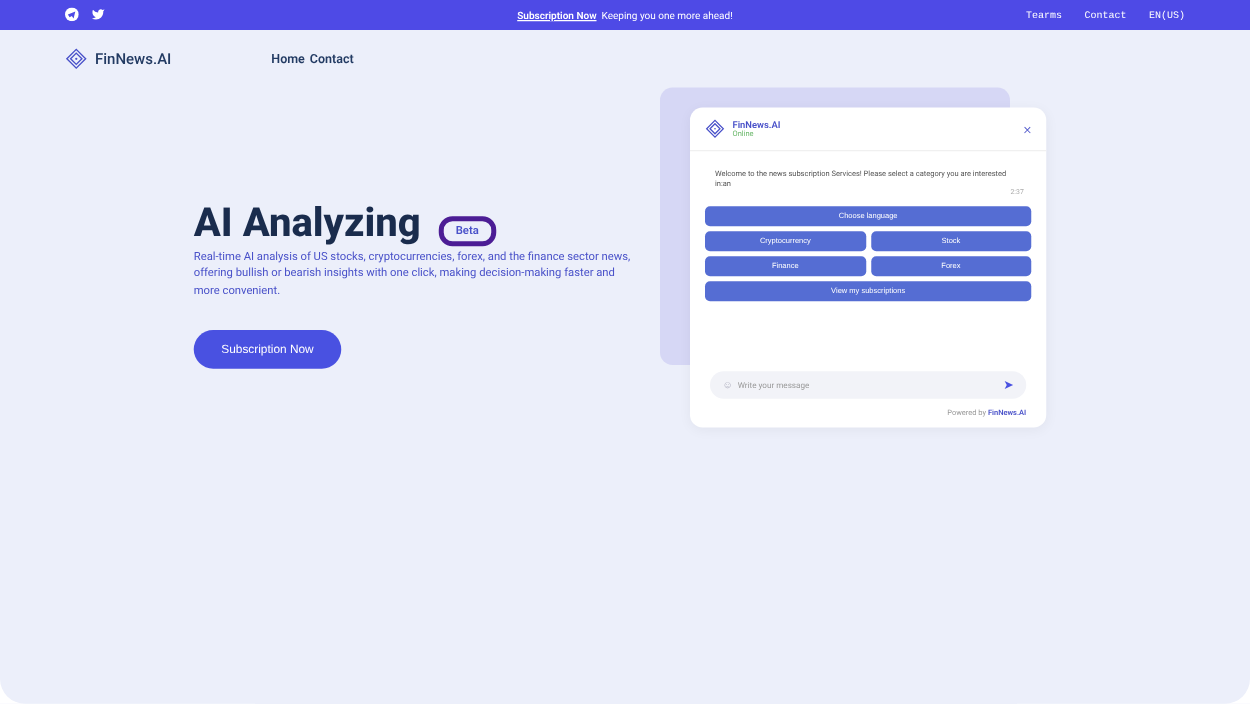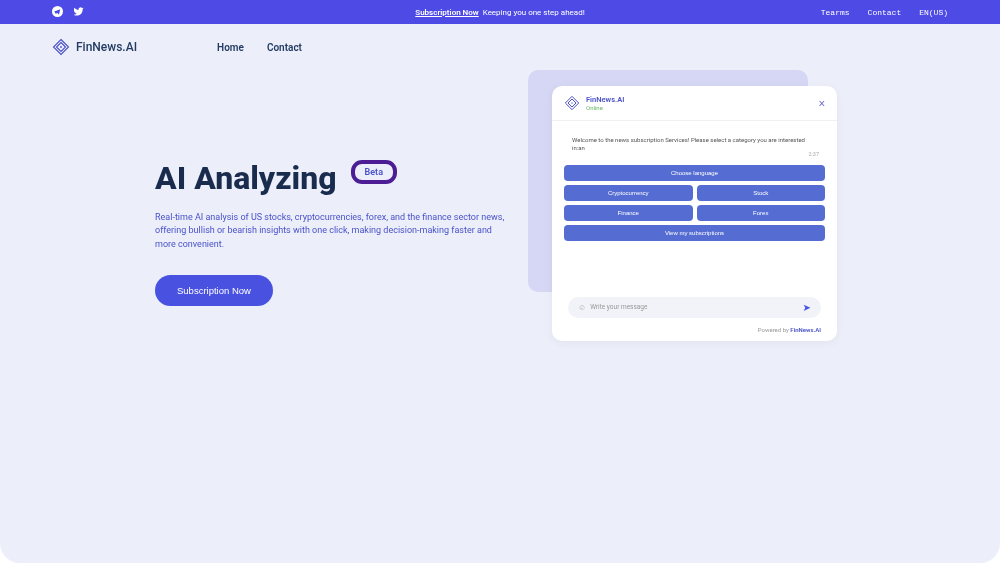--- a/index.html
+++ b/index.html
@@ -48,50 +48,50 @@
 .navbar {
   position: relative;
   display: flex;
   align-items: center;
   height: 46px;
   padding: 0 52px;
   gap: 80px;
   z-index: 10;
 }
 .logo { display: flex; align-items: center; gap: 6px; color: #233b63; font-weight: 500; font-size: 12px; }
-.nav-links { display: flex; gap: 23px; font-size: 10px; color: #233b63; font-weight: 600; }
+.nav-links { display: flex; gap: 4px; font-size: 10px; color: #233b63; font-weight: 600; }
 .nav-links span { cursor: pointer; }
 .hero {
   position: relative;
   display: flex;
   padding: 90px 0 0 155px;
   z-index: 5;
 }
 .hero-left { flex: 0 0 350px; }
 .hero-title {
   font-size: 32px;
   font-weight: 800;
   color: #1a2c4d;
   line-height: 1.15;
   display: inline;
 }
-.hero-title-row { display: flex; align-items: flex-start; gap: 14px; }
+.hero-title-row { display: flex; align-items: flex-end; gap: 14px; }
 .beta-tag {
   display: inline-flex;
   align-items: center;
   justify-content: center;
   border: 4px solid #4c1d95;
   color: #4951c9;
   font-size: 9px;
   font-weight: 600;
   padding: 3px 10px;
   border-radius: 11px;
 }
 .hero-desc {
-  margin-top: 14px;
+  margin-top: 3px;
   font-size: 9px;
   line-height: 1.5;
   color: #4951c9;
 }
 .cta-btn {
   margin-top: 24px;
   background: #4951e1;
   color: #fff;
   font-size: 9.5px;
   font-weight: 500;
@@ -190,21 +190,21 @@
         </svg>
     </span>
     <span>
       <svg width="11" height="11" viewBox="0 0 24 24">
           <path d="M23 3a10.9 10.9 0 01-3.14 1.53 4.48 4.48 0 00-7.86 3v1A10.66 10.66 0 013 4s-4 9 5 13a11.64 11.64 0 01-7 2c9 5 20 0 20-11.5a4.5 4.5 0 00-.08-.83A7.72 7.72 0 0023 3z" fill="#fff"></path>
         </svg>
     </span>
   </div>
   <div class="topbar-center">
     <span class="sub-link">Subscription Now</span>
-    <span>Keeping you one step ahead!</span>
+    <span>Keeping you one more ahead!</span>
   </div>
   <div class="topbar-right">
     <span>Tearms</span>
     <span>Contact</span>
     <span>EN(US)</span>
   </div>
 </div>
 
 <div class="navbar">
   <div class="logo">

